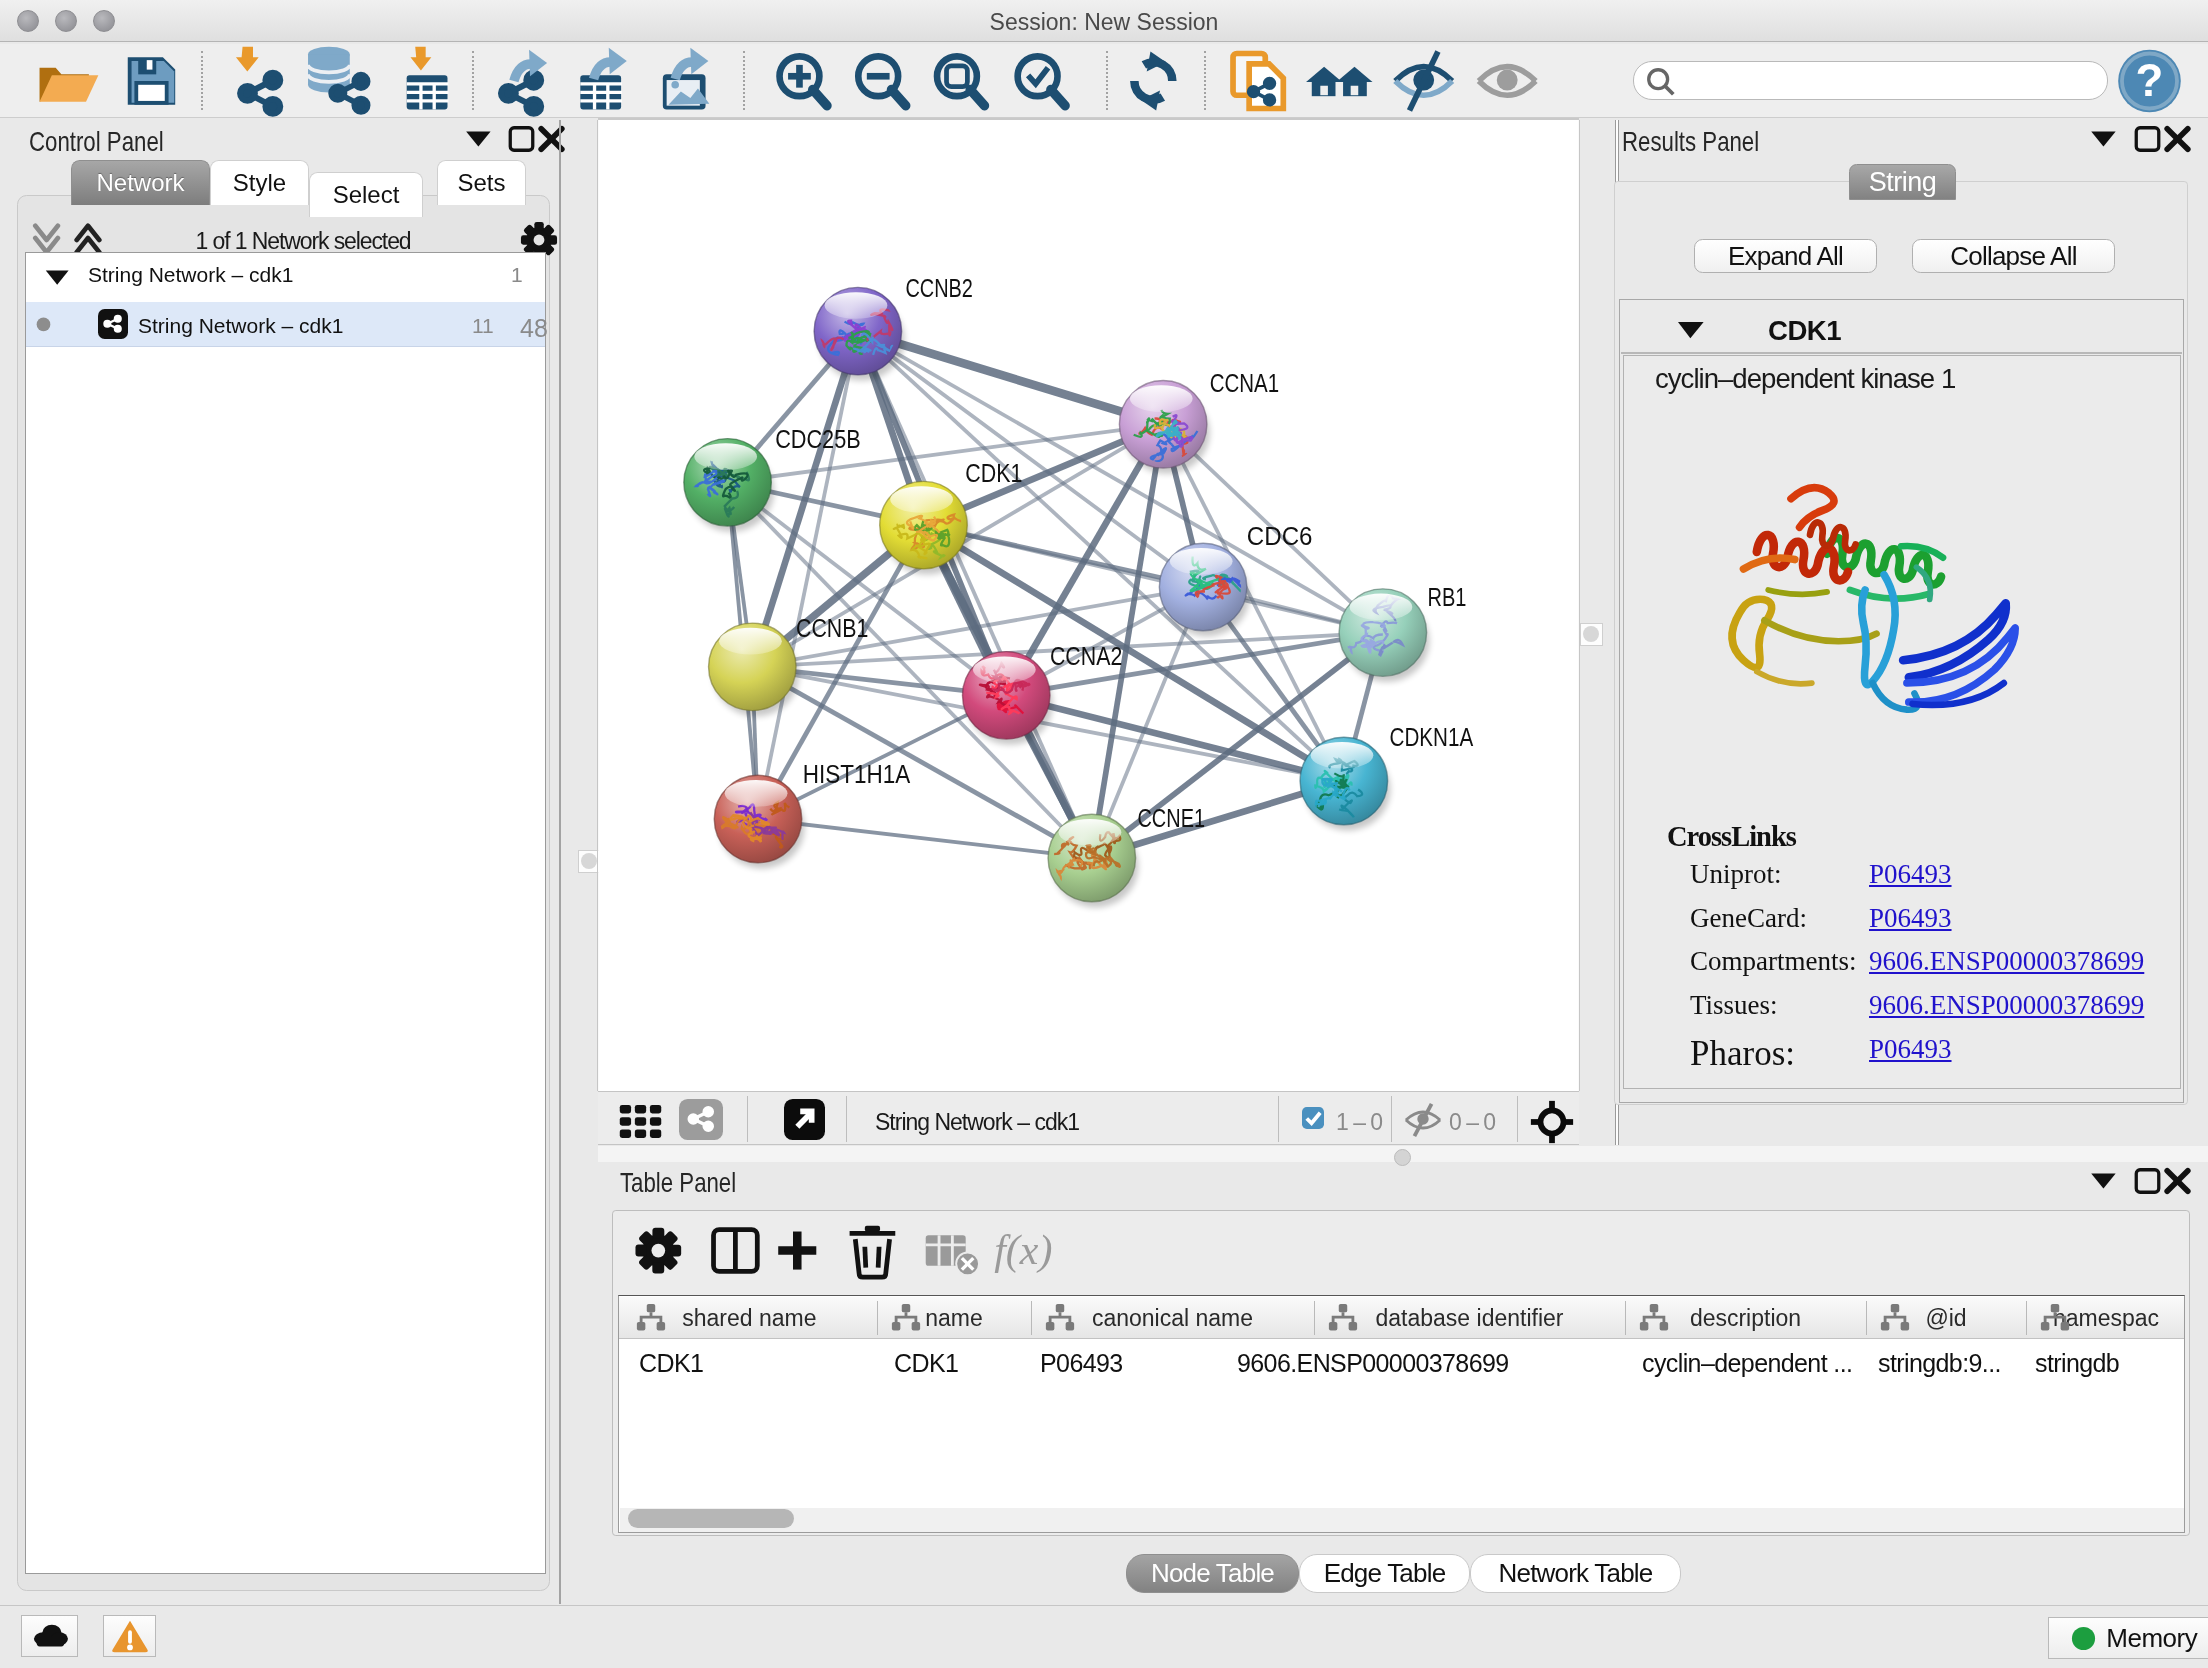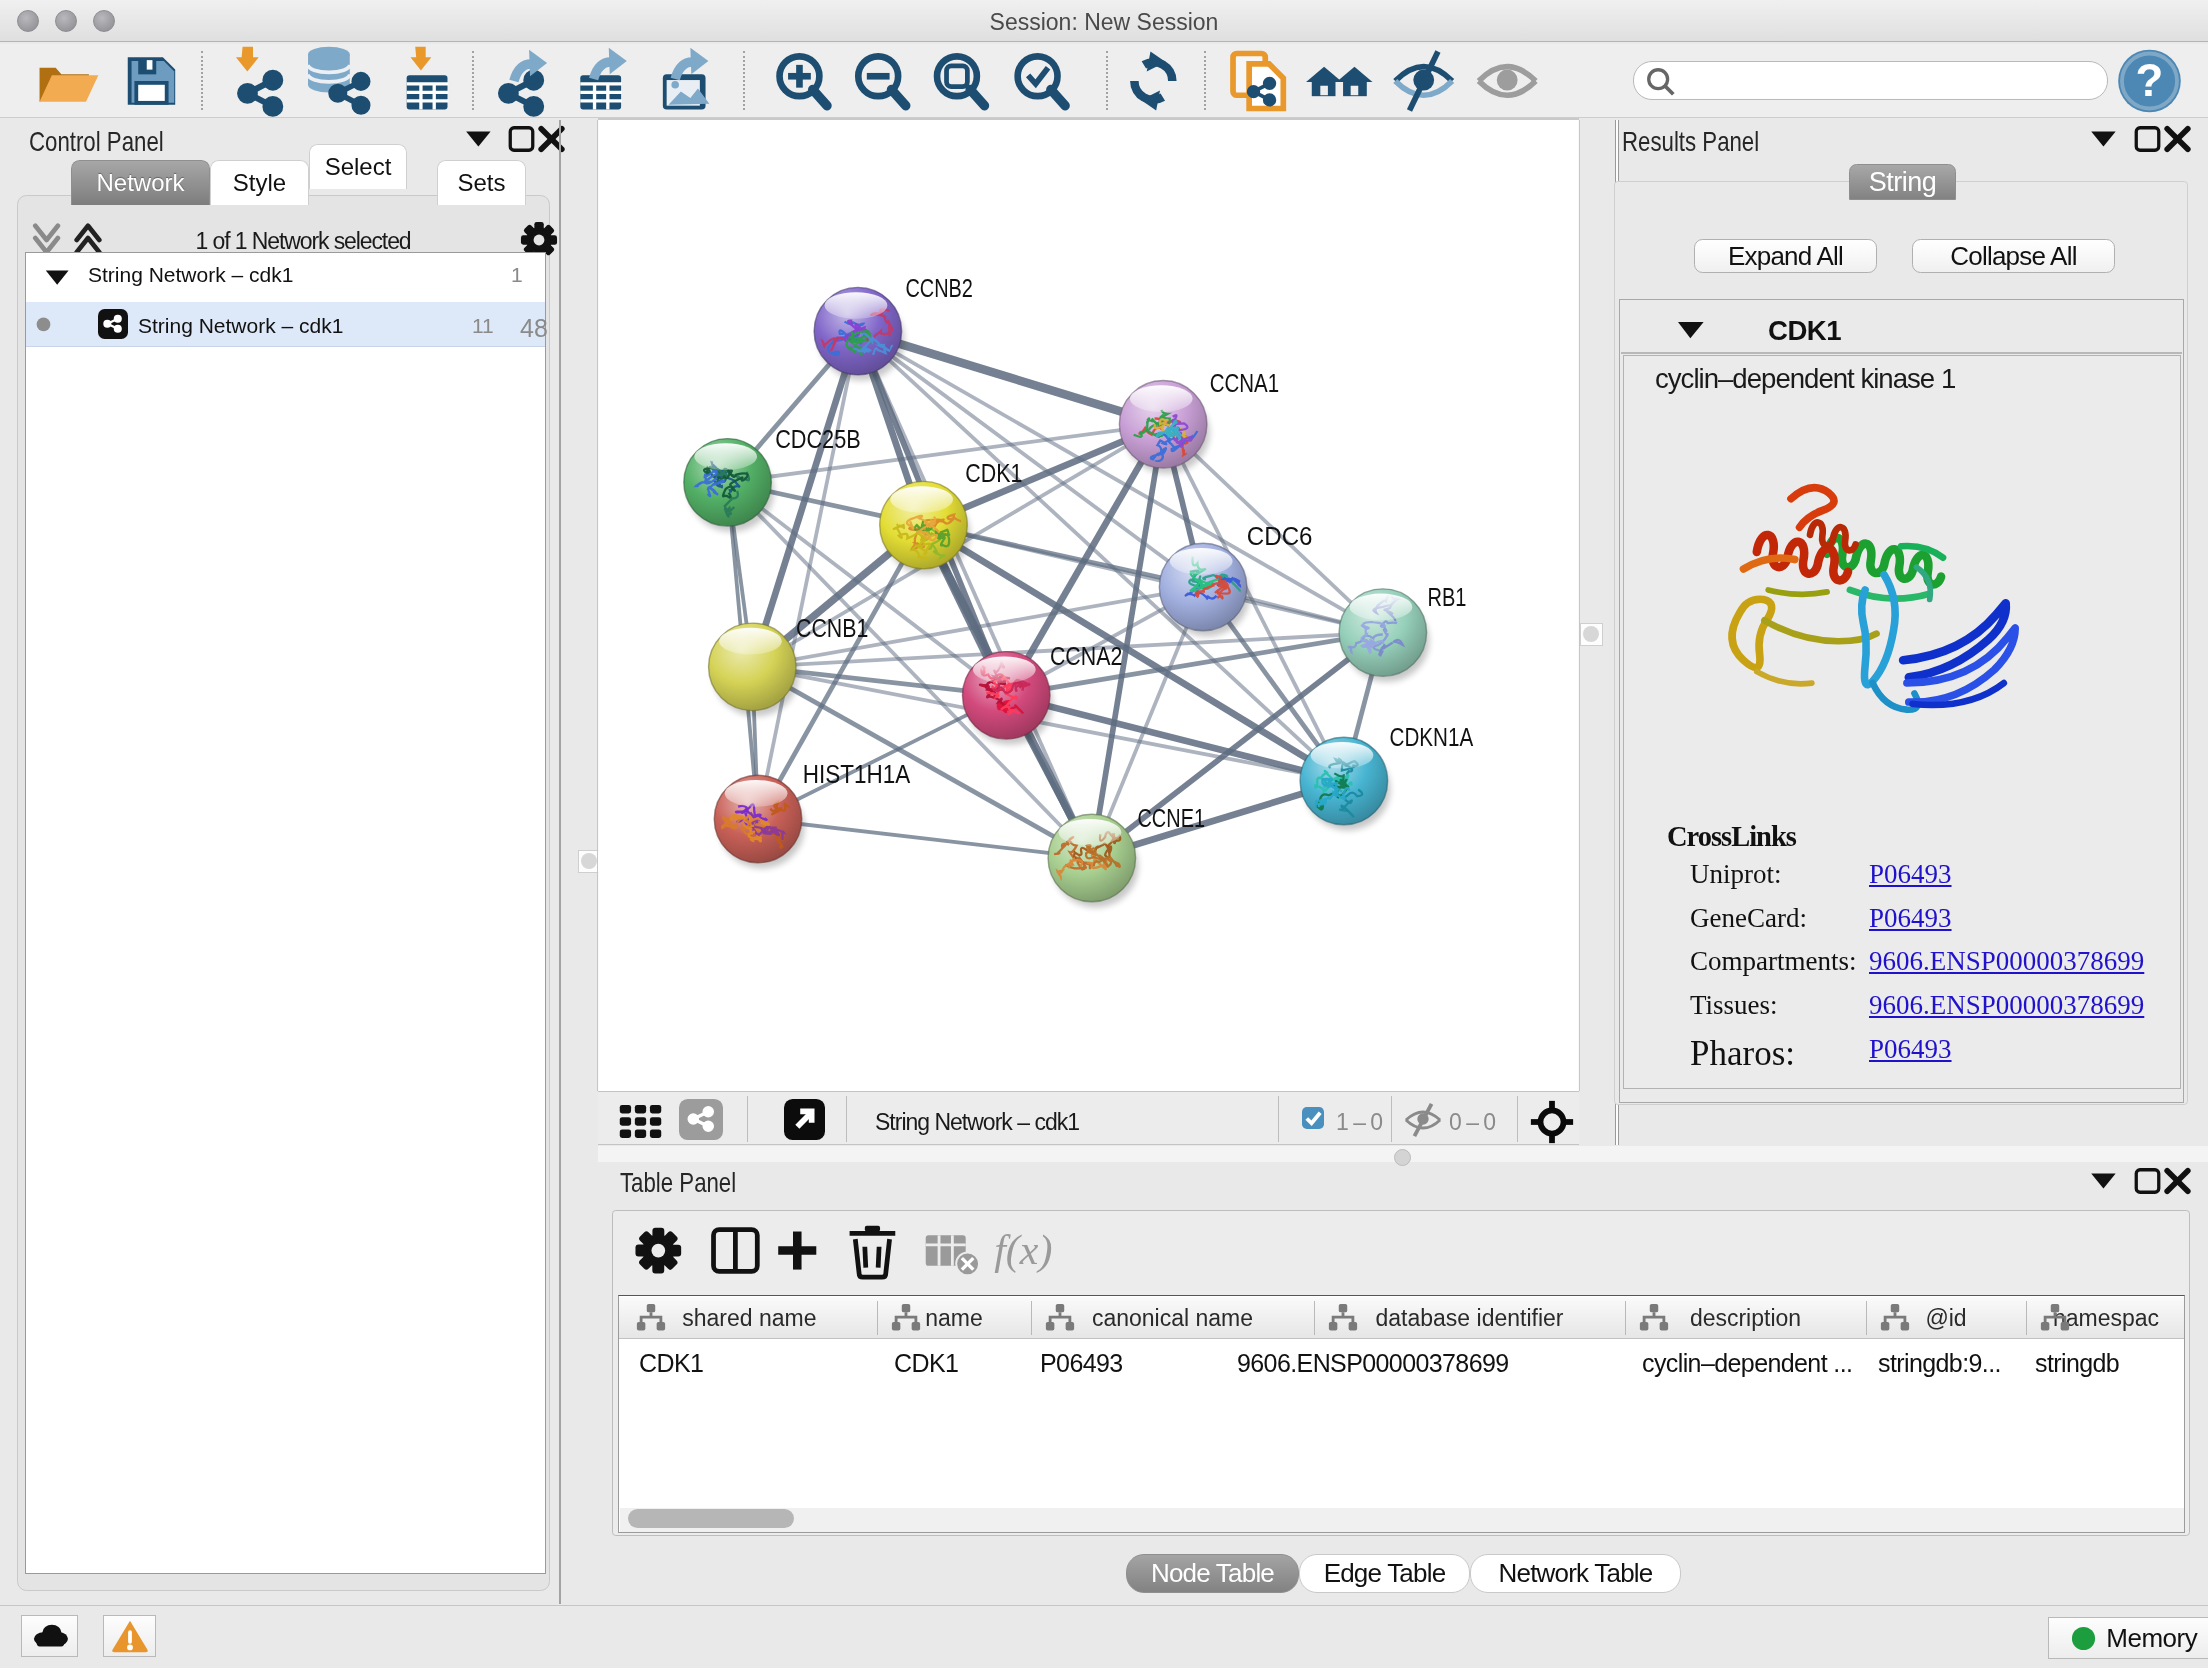--- a/index.html
+++ b/index.html
@@ -188,21 +188,21 @@
       <path d="M9 8 h26 l-13 16 z" fill="#111"></path>
       <rect x="56" y="4" width="24" height="24" rx="4" fill="none" stroke="#111" stroke-width="3.5"></rect>
       <g stroke="#111" stroke-width="6" stroke-linecap="round">
         <line x1="89" y1="5" x2="111" y2="27"></line>
         <line x1="111" y1="5" x2="89" y2="27"></line>
       </g>
     </svg>
     <div id="cpanel-sub" class="abs"></div>
     <div class="tab sel abs" style="left:71px;top:160px;width:139px">Network</div>
     <div class="tab abs" style="left:210px;top:160px;width:99px">Style</div>
-    <div class="tab abs" style="left:309px;top:144px;width:98px">Select</div>
+    <div class="tab abs" style="left:309px;top:172px;width:114px">Select</div>
     <div class="tab abs" style="left:437px;top:160px;width:89px">Sets</div>
     <svg class="abs" style="left:28.5px;top:223px" width="86" height="32" viewBox="0 0 90 34">
       <path d="M6 3 l12 15 l12 -15" fill="none" stroke="#8a8a8a" stroke-width="5" stroke-linecap="round" stroke-linejoin="round"></path>
       <path d="M6 16 l12 15 l12 -15" fill="none" stroke="#8a8a8a" stroke-width="5" stroke-linecap="round" stroke-linejoin="round"></path>
       <path d="M50 18 l12 -15 l12 15" fill="none" stroke="#222" stroke-width="5" stroke-linecap="round" stroke-linejoin="round"></path>
       <path d="M50 31 l12 -15 l12 15" fill="none" stroke="#222" stroke-width="5" stroke-linecap="round" stroke-linejoin="round"></path>
     </svg>
     <div class="abs" style="left:132px;top:228px;width:342px;text-align:center;font-size:23px;letter-spacing:-1.1px;color:#1a1a1a">1 of 1 Network selected</div>
     <svg class="abs" style="left:518px;top:221px" width="42" height="38" viewBox="0 0 44 40">
       <circle cx="22" cy="20" r="13.3" fill="#111"></circle>

